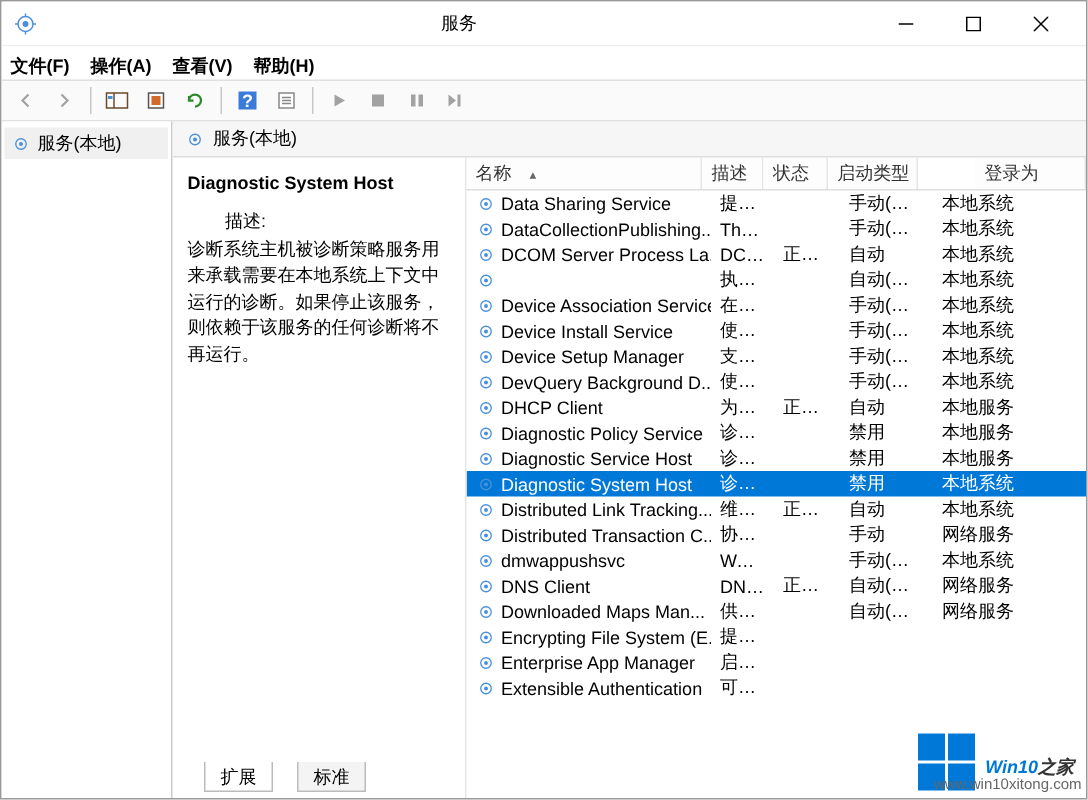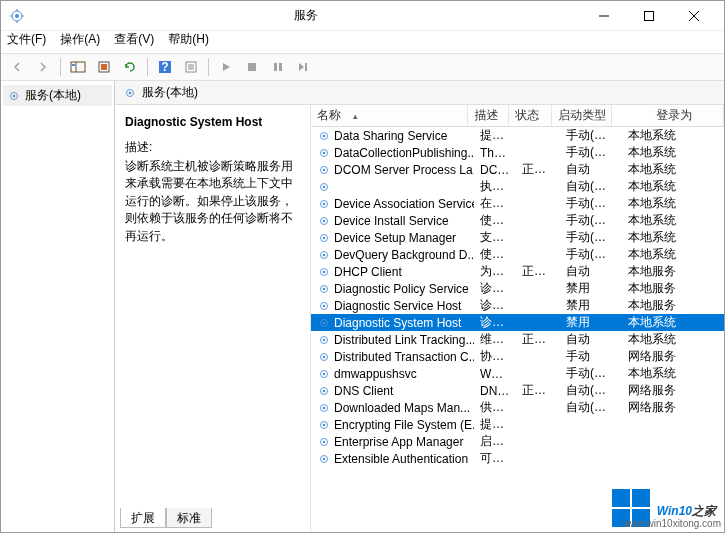--- a/index.html
+++ b/index.html
@@ -2,35 +2,35 @@
 <html><head>
 <meta charset="utf-8">
 <style>
 *{box-sizing:border-box;margin:0;padding:0;font-family:"Microsoft YaHei","Segoe UI",sans-serif;font-size:12px;}
 body{background:#fff;width:725px;height:533px;overflow:hidden;position:relative;border:1px solid #999;}
 .titlebar{height:30px;display:flex;align-items:center;padding:0 8px;background:#fff;border-bottom:1px solid #eee;}
 .titlebar .ticon{width:16px;height:16px;margin-right:6px;}
 .titlebar .ttxt{flex:1;font-size:12px;color:#000;text-align:center;}
 .winbtns{display:flex;gap:0;}
 .winbtn{width:45px;height:28px;display:flex;align-items:center;justify-content:center;color:#000;}
-.menubar{height:22px;display:flex;align-items:flex-start;padding:0 6px;gap:14px;background:#fff;}
+.menubar{height:22px;display:flex;align-items:flex-end;padding:0 6px;gap:14px;background:#fff;font-weight:bold;}
 .menuitem{color:#000;cursor:default;}
 .toolbar{height:28px;display:flex;align-items:center;padding:2px 4px;gap:2px;background:#fafafa;border-top:1px solid #e0e0e0;border-bottom:1px solid #e0e0e0;}
 .tbtn{width:24px;height:22px;display:flex;align-items:center;justify-content:center;border:1px solid transparent;}
 .tbtn.dis{opacity:.35;}
 .tsep{width:1px;height:18px;background:#c8c8c8;margin:0 3px;}
 .main{display:flex;height:calc(533px - 30px - 22px - 28px - 2px);}
 .leftpane{width:114px;border-right:1px solid #ccc;background:#fff;padding:4px 2px;}
 .treeitem{display:flex;align-items:center;gap:4px;padding:2px 4px;background:#f0f0f0;}
 .rightpane{flex:1;display:flex;flex-direction:column;position:relative;overflow:hidden;}
 .rhdr{height:24px;display:flex;align-items:center;gap:5px;padding:3px 8px;background:#f6f6f6;border-bottom:1px solid #ddd;}
 .rbody{flex:1;display:flex;overflow:hidden;}
 .detailcol{width:196px;padding:10px 10px 10px 10px;border-right:1px solid #e5e5e5;}
 .detailcol h3{font-size:12px;font-weight:bold;margin-bottom:10px;}
-.detailcol .lbl{margin-top:4px;margin-bottom:2px;}
+.detailcol .lbl{margin-top:4px;margin-bottom:2px;margin-left:25px;}
 .detailcol .desc{line-height:1.45;}
 .listcol{flex:1;overflow:hidden;display:flex;flex-direction:column;}
 .listhdr{display:flex;height:22px;border-bottom:1px solid #ddd;}
 .listhdr .col{display:flex;align-items:center;padding:0 6px;border-right:1px solid #e5e5e5;background:#fdfdfd;color:#333;white-space:nowrap;overflow:hidden;}
 .col.name{width:163px;}
 .col.desc{width:42px;}
 .col.stat{width:44px;}
 .col.start{width:62px;}
 .col.logon{width:76px;margin-left:38px;}
 .sortarr{margin-left:12px;font-size:9px;color:#666;}
@@ -38,21 +38,21 @@
 .row{display:flex;height:17px;align-items:center;}
 .row.sel{background:#0078d7;color:#fff;}
 .row .cell{padding:0 6px;white-space:nowrap;overflow:hidden;text-overflow:ellipsis;}
 .row .cname{width:163px;display:flex;align-items:center;gap:3px;}
 .row .cdesc{width:42px;}
 .row .cstat{width:44px;}
 .row .cstart{width:62px;}
 .row .clogon{width:76px;}
 .gear{display:inline-block;width:14px;height:14px;flex-shrink:0;}
 .tabs{position:absolute;left:5px;bottom:4px;display:flex;height:20px;}
-.tab{padding:2px 10px;border:1px solid #bbb;border-top:none;background:#f4f4f4;font-size:12px;}
+.tab{padding:2px 10px;border:1px solid #bbb;border-top:none;background:#f4f4f4;font-size:12px;margin-left:16px;}
 .tab.active{background:#fff;}
 .watermark{position:absolute;right:0;bottom:0;display:flex;align-items:center;gap:6px;padding:4px 8px;pointer-events:none;}
 .wmlogo{display:flex;flex-wrap:wrap;width:40px;height:40px;}
 .wmlogo div{width:18px;height:18px;background:#0078d7;margin:1px;}
 .wmtxt{font-size:22px;font-weight:bold;font-style:italic;color:#333;}
 .wmtxt span{color:#0078d7;}
 .wmurl{font-size:10px;color:#666;position:absolute;right:3px;bottom:3px;}
 svg{display:block;}
 </style>
 </head>

